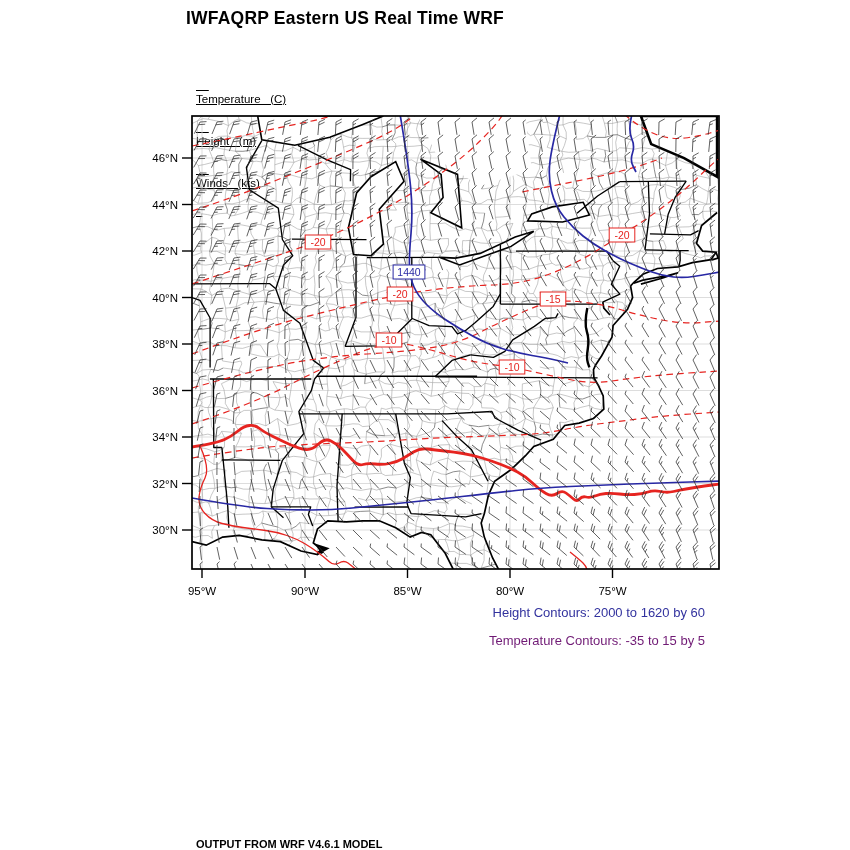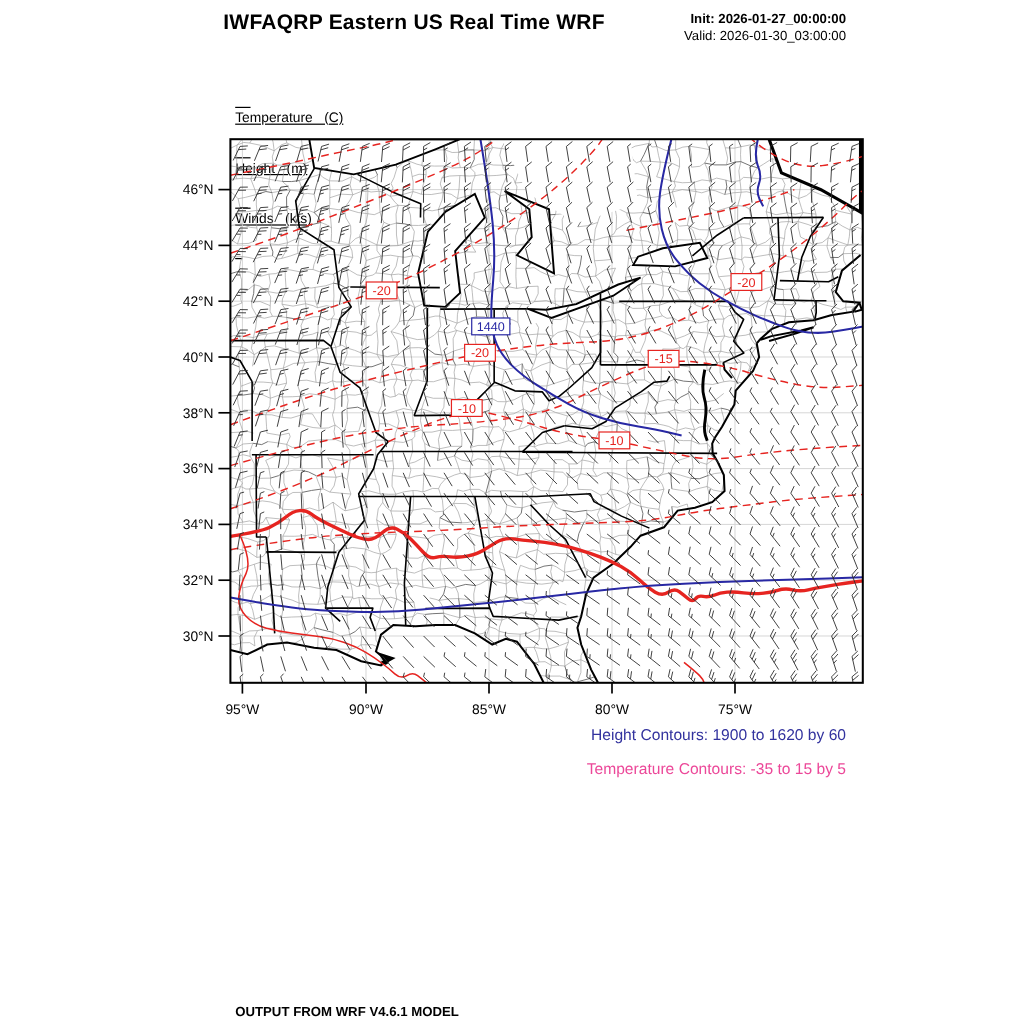--- a/index.html
+++ b/index.html
@@ -13,24 +13,20 @@
   #note-height{right:145px;top:605px;font-size:13px;}
   #note-temp{right:145px;top:633px;font-size:13px;}
   #footer{left:196px;top:809px;font-size:11px;font-weight:bold;line-height:14px;white-space:pre;}
   svg text{font-family:"Liberation Sans",sans-serif;}
 </style>
 </head>
 <body>
 
 <div id="app">
   <div id="title" class="abs">IWFAQRP Eastern US Real Time WRF</div>
-  <div id="initblock" class="abs">
-    <div id="init-line">Init: 2026-01-27_00:00:00</div>
-    <div id="valid-line">Valid: 2026-01-30_03:00:00</div>
-  </div>
   <div id="legend" class="abs">
     <div>Temperature   (C)</div>
     <div>Height   (m)</div>
     <div>Winds   (kts)</div>
   </div>
 
   <svg id="plot" class="abs" style="left:0;top:0" width="850" height="850" xmlns="http://www.w3.org/2000/svg">
       <g transform="translate(192,116)">
         <clipPath id="frameclip">
           <rect x="0" y="0" width="527" height="453"></rect>
@@ -183,20 +179,20 @@
           <line x1="215.5" y1="453" x2="215.5" y2="462" stroke="#000" stroke-width="1.4"></line>
           <text x="215.5" y="479" text-anchor="middle" font-size="11.5px" fill="#000">85°W</text>
           <line x1="318" y1="453" x2="318" y2="462" stroke="#000" stroke-width="1.4"></line>
           <text x="318" y="479" text-anchor="middle" font-size="11.5px" fill="#000">80°W</text>
           <line x1="420.5" y1="453" x2="420.5" y2="462" stroke="#000" stroke-width="1.4"></line>
           <text x="420.5" y="479" text-anchor="middle" font-size="11.5px" fill="#000">75°W</text>
         </g>
       </g>
     </svg>
 
-  <div id="note-height" class="abs" style="color: rgb(50, 50, 158);">Height Contours: 1900 to 1620 by 60</div>
-  <div id="note-temp" class="abs" style="color: #ec4899;">Temperature Contours: -35 to 15 by 5</div>
+  <div id="note-height" class="abs" style="color: rgb(50, 50, 158);">Height Contours: 2000 to 1620 by 60</div>
+  <div id="note-temp" class="abs" style="color: #701a75;">Temperature Contours: -35 to 15 by 5</div>
 
   <div id="footer" class="abs">
     <div>OUTPUT FROM WRF V4.6.1 MODEL</div>
     
   </div>
 </div>
 
 </body></html>

